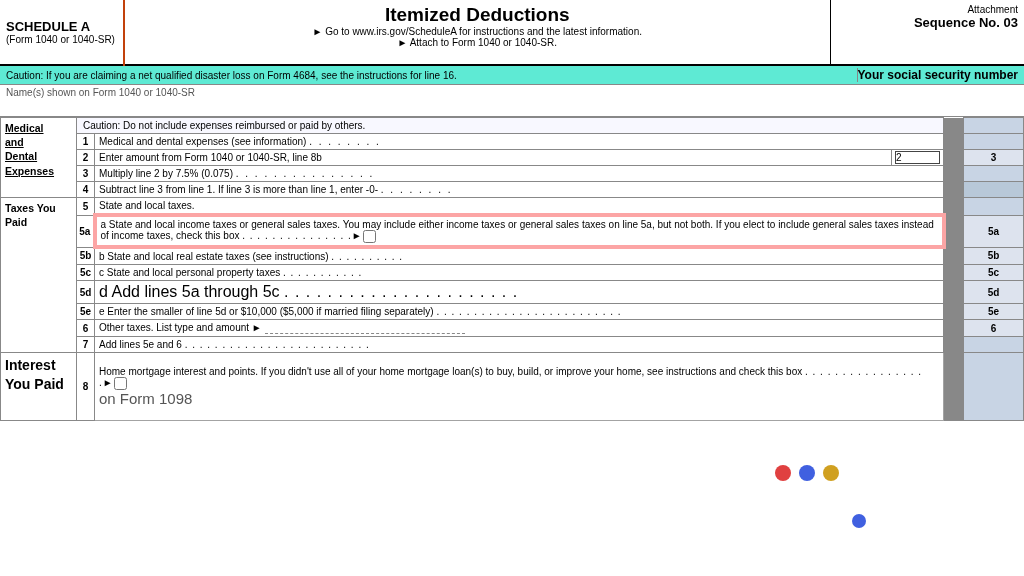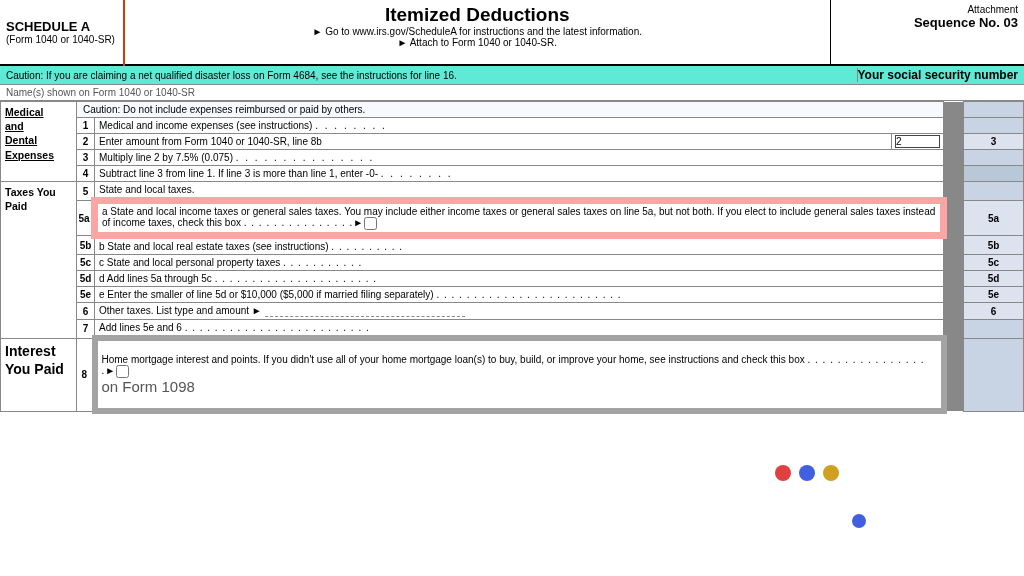--- a/index.html
+++ b/index.html
@@ -42,40 +42,40 @@
       </td>
     </tr>
   </tbody>
     </table>
 
   <div style="background:#5eead4;border-bottom:1px solid #888;padding:2px 6px;font-size:10px;display:flex;justify-content:space-between;align-items:center;">
     <span>Caution: If you are claiming a net qualified disaster loss on Form 4684, see the instructions for line 16.</span>
     <span style="font-weight:bold;border-left:1px solid #888;padding-left:0;font-size:12px;">Your social security number</span>
   </div>
 
-  <div style="border-bottom:1px solid #888;padding:2px 6px;font-size:10px;color:#555;height:16px;">
+  <div style="border-bottom:1px solid #888;padding:2px 6px;font-size:10px;color:#555;height:32px;">
     <span>Name(s) shown on Form 1040 or 1040-SR</span>
   </div>
 
   <table style="width:100%;border-collapse:collapse;font-size:10px;">
 
     <tbody>
         <tr>
       <td rowspan="5" style="width:76px;font-weight:bold;font-size:10.5px;border:1px solid #888;vertical-align:top;padding:3px 4px;line-height:1.35;white-space:pre-line;text-decoration:underline;">Medical
 and
 Dental
 Expenses</td>
       <td colspan="4" style="border:1px solid #888;padding:2px 6px;font-size:10px;background:#f8f8ff;">Caution: Do not include expenses reimbursed or paid by others.</td>
       <td style="width:20px;background:#888;border:none;"></td>
       <td style="width:60px;background:#c8d4e4;border:1px solid #888;"></td>
     </tr>
     <tr>
       <td style="width:18px;font-weight:bold;text-align:center;padding:1px;border:1px solid #888;">1</td>
       <td colspan="3" style="border:1px solid #888;padding:2px 4px;font-size:10px;">
-        <span>Medical and income expenses (see instructions)</span>
+        <span>Medical and dental expenses (see information)</span>
         <span style="letter-spacing:2px;"> . . . . . . . .</span>
       </td>
       <td style="width:20px;background:#888;border:none;"></td>
       <td style="width:60px;background:#c8d4e4;border:1px solid #888;"></td>
     </tr>
     <tr>
       <td style="width:18px;font-weight:bold;text-align:center;padding:1px;border:1px solid #888;">2</td>
       <td colspan="2" style="border:1px solid #888;padding:2px 4px;font-size:10px;">
         <span>Enter amount from Form 1040 or 1040-SR, line 8b</span>
       </td>
@@ -105,21 +105,21 @@
     <tr>
       <td rowspan="8" style="width:76px;font-weight:bold;font-size:10.5px;border:1px solid #888;vertical-align:top;padding:3px 4px;line-height:1.35;white-space:pre-line;">Taxes You
 Paid</td>
       <td style="width:18px;font-weight:bold;text-align:center;padding:1px;border:1px solid #888;">5</td>
       <td colspan="3" style="border:1px solid #888;padding:2px 4px;font-size:10px;">State and local taxes.</td>
       <td style="width:20px;background:#888;border:none;"></td>
       <td style="width:60px;background:#c8d4e4;border:1px solid #888;"></td>
     </tr>
     <tr>
       <td style="width:18px;font-weight:bold;text-align:center;padding:1px;border:1px solid #888;">5a</td>
-      <td colspan="3" style="border:7px solid #fca5a5;padding:2px 4px;font-size:10px;">
+      <td colspan="3" style="border:4px solid #fca5a5;padding:2px 4px;font-size:10px;">
         a State and local income taxes or general sales taxes. You may include either income taxes or general sales taxes on line 5a, but not both. If you elect to include general sales taxes instead of income taxes, check this box <span style="letter-spacing:1px;">. . . . . . . . . . . . . . .►</span><input type="checkbox" style="vertical-align: middle;">
       </td>
       <td style="width:20px;background:#888;border:none;"></td>
       <td style="width:60px;background:#dde3ee;border:1px solid #888;text-align:center;font-weight:bold;">5a</td>
     </tr>
     <tr>
       <td style="width:18px;font-weight:bold;text-align:center;padding:1px;border:1px solid #888;">5b</td>
       <td colspan="3" style="border:1px solid #888;padding:2px 4px;font-size:10px;">
         b State and local real estate taxes (see instructions) <span style="letter-spacing:1px;">. . . . . . . . . .</span>
       </td>
@@ -129,21 +129,21 @@
     <tr>
       <td style="width:18px;font-weight:bold;text-align:center;padding:1px;border:1px solid #888;">5c</td>
       <td colspan="3" style="border:1px solid #888;padding:2px 4px;font-size:10px;">
         c State and local personal property taxes <span style="letter-spacing:1px;">. . . . . . . . . . .</span>
       </td>
       <td style="width:20px;background:#888;border:none;"></td>
       <td style="width:60px;background:#dde3ee;border:1px solid #888;text-align:center;font-weight:bold;">5c</td>
     </tr>
     <tr>
       <td style="width:18px;font-weight:bold;text-align:center;padding:1px;border:1px solid #888;">5d</td>
-      <td colspan="3" style="border:1px solid #888;padding:2px 4px;font-size:10px;">
+      <td colspan="3" style="border:1px solid #888;padding:2px 4px;font-size:16px;">
         d Add lines 5a through 5c <span style="letter-spacing:1px;">. . . . . . . . . . . . . . . . . . . . . .</span>
       </td>
       <td style="width:20px;background:#888;border:none;"></td>
       <td style="width:60px;background:#dde3ee;border:1px solid #888;text-align:center;font-weight:bold;">5d</td>
     </tr>
     <tr>
       <td style="width:18px;font-weight:bold;text-align:center;padding:1px;border:1px solid #888;">5e</td>
       <td colspan="3" style="border:1px solid #888;padding:2px 4px;font-size:10px;">
         e Enter the smaller of line 5d or $10,000 ($5,000 if married filing separately) <span style="letter-spacing:1px;">. . . . . . . . . . . . . . . . . . . . . . . . .</span>
       </td>
@@ -164,21 +164,21 @@
         Add lines 5e and 6 <span style="letter-spacing:1px;">. . . . . . . . . . . . . . . . . . . . . . . . .</span>
       </td>
       <td style="width:20px;background:#888;border:none;"></td>
       <td style="width:60px;background:#c8d4e4;border:1px solid #888;"></td>
     </tr>
 
     <tr>
       <td rowspan="1" style="width:76px;font-weight:bold;font-size:14px;border:1px solid #888;vertical-align:top;padding:3px 4px;line-height:1.35;white-space:pre-line;">Interest
 You Paid</td>
       <td style="width:18px;font-weight:bold;text-align:center;padding:1px;border:1px solid #888;">8</td>
-      <td colspan="3" style="border:6px solid #a3a3a3;padding:13px 4px;font-size:10px;">
+      <td colspan="3" style="border:1px solid #a3a3a3;padding:13px 4px;font-size:10px;">
         Home mortgage interest and points. If you didn't use all of your home mortgage loan(s) to buy, build, or improve your home, see instructions and check this box <span style="letter-spacing:1px;">. . . . . . . . . . . . . . . . .►</span><input type="checkbox" style="vertical-align: middle;">
         <div style="font-size:15px;color:#555;">on Form 1098</div>
       </td>
       <td style="width:20px;background:#888;border:none;"></td>
       <td style="width:60px;background:#c8d4e4;border:1px solid #888;"></td>
     </tr>
 
   </tbody>
     </table>
 

